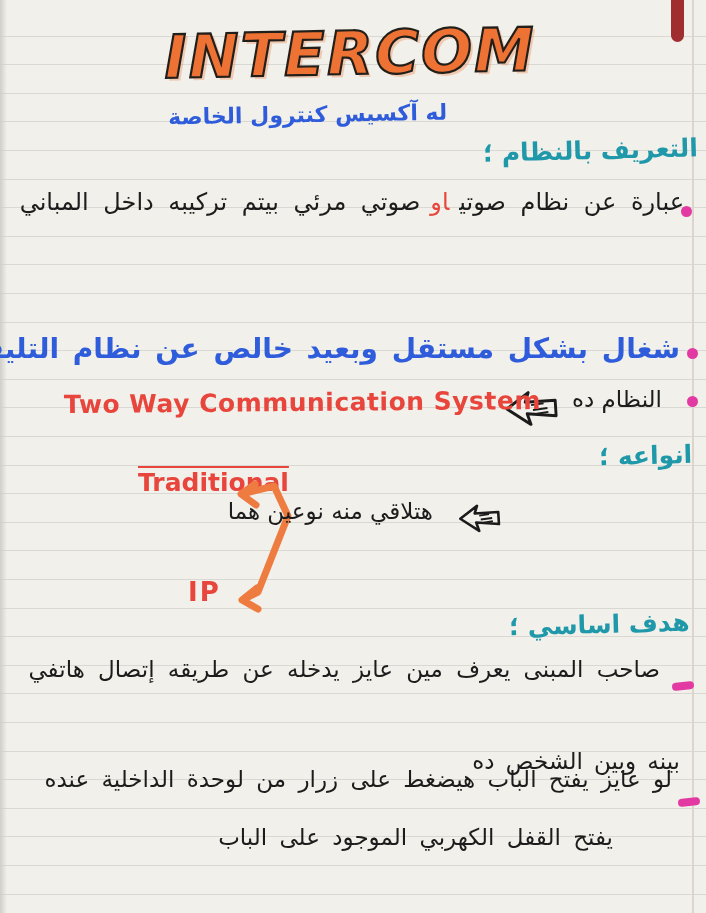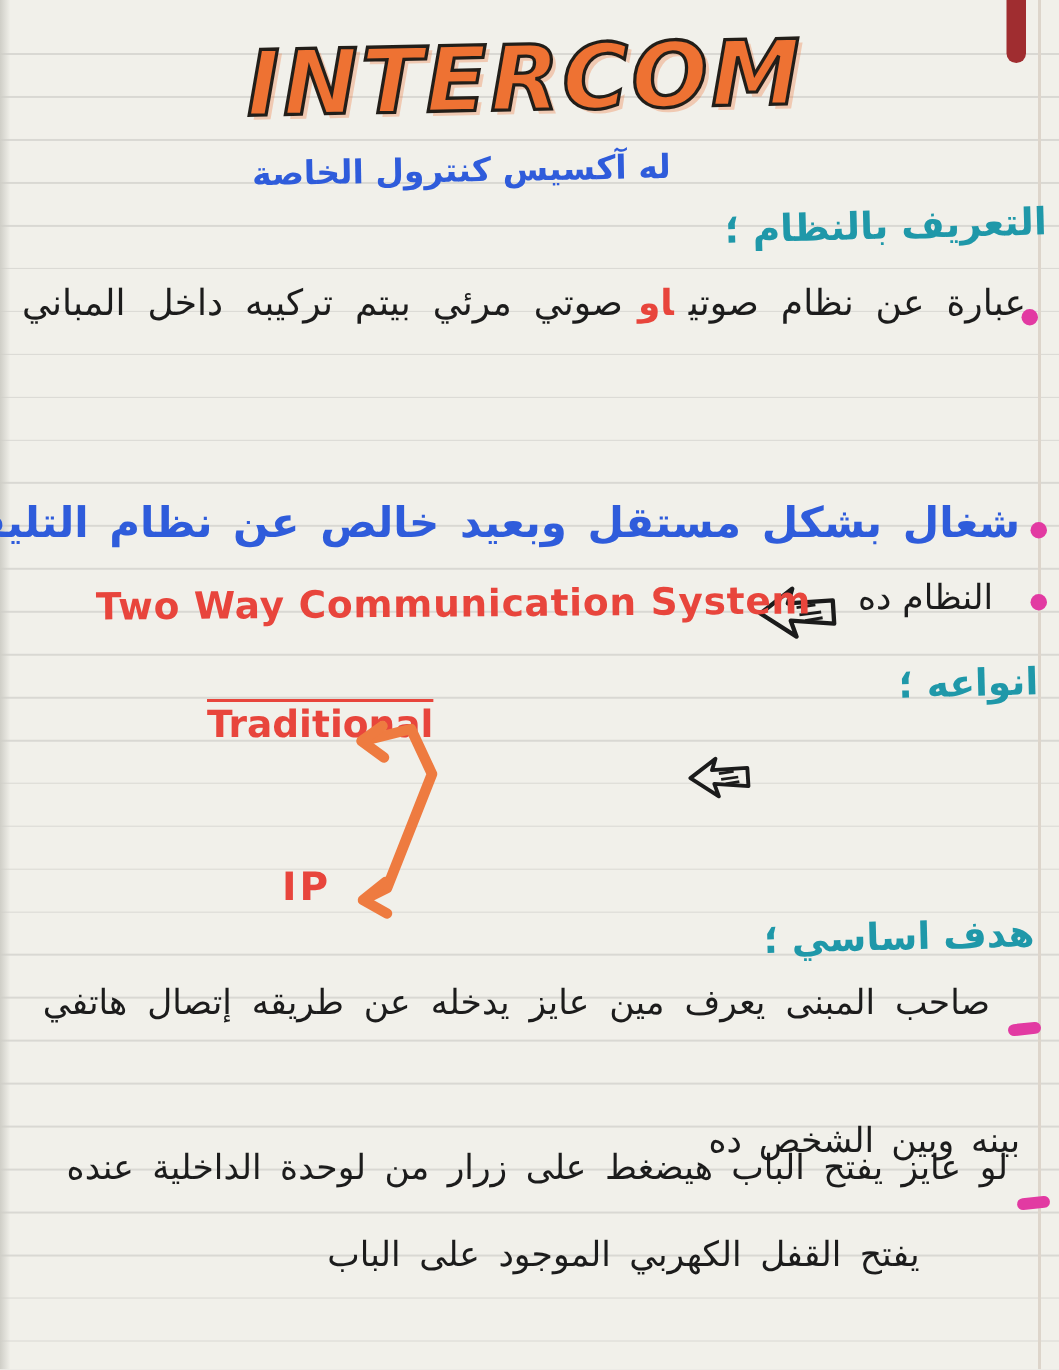--- a/index.html
+++ b/index.html
@@ -37,21 +37,21 @@
 
   .heading-teal{font-size:25px;font-weight:bold;color:#1f98a9;transform:rotate(-1.5deg);}
   .ink{color:#1c1c1c;}
   .ink-blue{color:#2f5cdb;font-weight:bold;}
   .ink-red{color:#e8453c;font-weight:bold;}
 
   .dot{position:absolute;width:11px;height:11px;border-radius:50%;background:#e23aa2;}
   .dash{position:absolute;width:22px;height:8px;border-radius:4px;background:#e23aa2;transform:rotate(-6deg);}
 
   .line1-def{right:22px;top:188px;font-size:24px;word-spacing:7px;}
-  .or-word{color:#e8453c;font-weight:bold;padding:0 10px;}
+  .or-word{color:#e8453c;font-weight:normal;padding:0 10px;}
   .line2-def{right:22px;top:243px;font-size:25px;word-spacing:5px;}
   .blue-line{right:26px;top:332px;font-size:28px;word-spacing:4px;}
   .system-ar{right:44px;top:386px;font-size:23px;margin-left:32px;}
   .system-en{left:64px;top:388px;font-size:25px;letter-spacing:.5px;transform:rotate(-.5deg);}
 
   .types-heading{right:14px;top:441px;}
   .type-top{left:138px;top:468px;font-size:25px;text-decoration:overline;}
   .type-bottom{left:188px;top:577px;font-size:26px;letter-spacing:2px;}
 
   .goal-heading{right:16px;top:610px;}
@@ -104,20 +104,21 @@
       <polyline points="29,110 14,122 30,131" fill="none" stroke="#ee7b40" stroke-width="7" stroke-linecap="round" stroke-linejoin="round"></polyline>
     </svg>
   </div>
 
   <div class="abs" style="left:458px;top:500px;">
     <svg width="44" height="36" viewBox="0 0 58 40">
       <path d="M3 21 L25 4 L22 14 L53 12 L54 28 L24 26 L28 37 Z" fill="none" stroke="#1b1b1b" stroke-width="3.4" stroke-linejoin="round"></path>
       <path d="M28 17 L41 15 M30 22 L45 20 M34 26 L46 24" stroke="#1b1b1b" stroke-width="2.4" fill="none"></path>
     </svg>
   </div>
+  <div class="abs ink rtl" style="right:273px;top:498px;font-size:23px;">هتلاقي منه نوعين هما</div>
 
   <div class="abs ink-red type-bottom">IP</div>
 
   <div class="abs heading-teal rtl goal-heading">هدف اساسي ؛</div>
 
   <span class="dash" style="left:672px;top:682px;"></span>
   <div class="abs ink rtl g1l1">صاحب المبنى يعرف مين عايز يدخله عن طريقه إتصال هاتفي</div>
   <div class="abs ink rtl g1l2">بينه وبين الشخص ده</div>
 
   <span class="dash" style="left:678px;top:798px;"></span>

